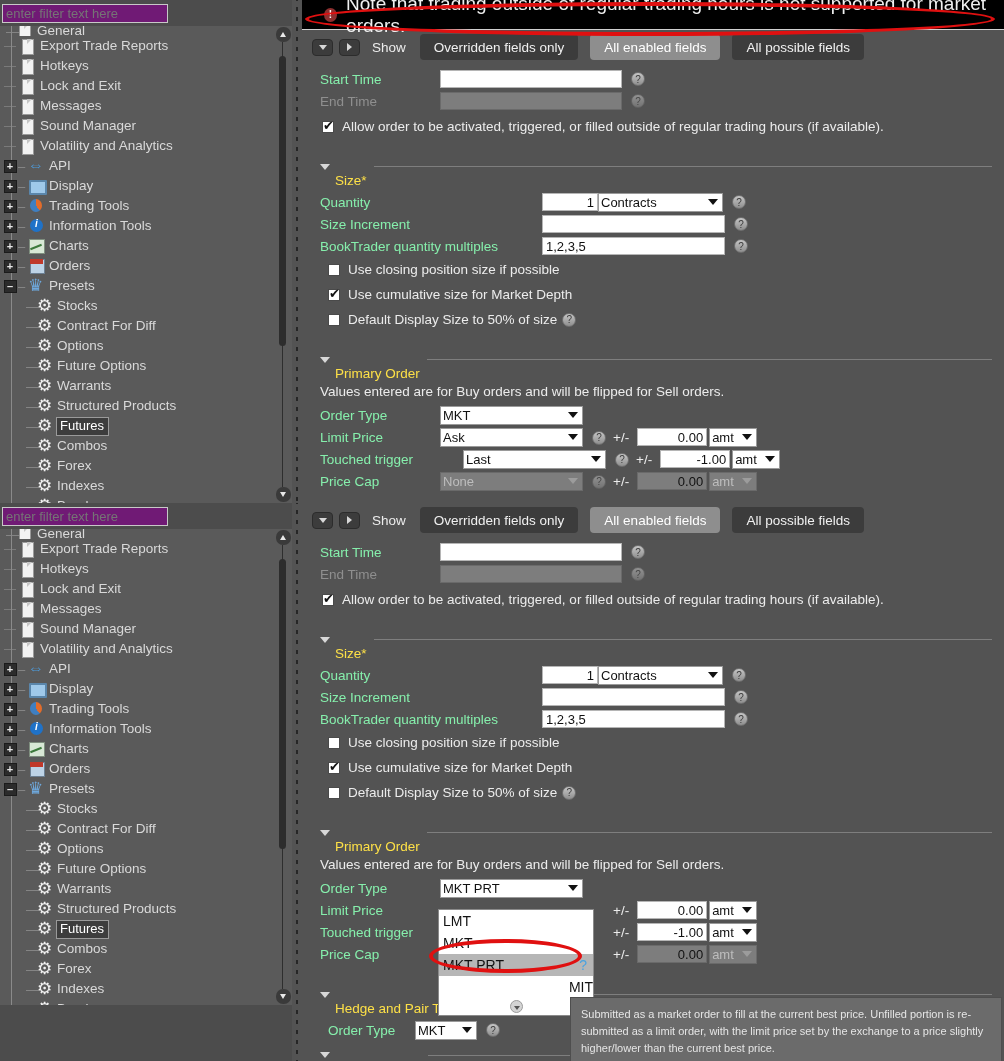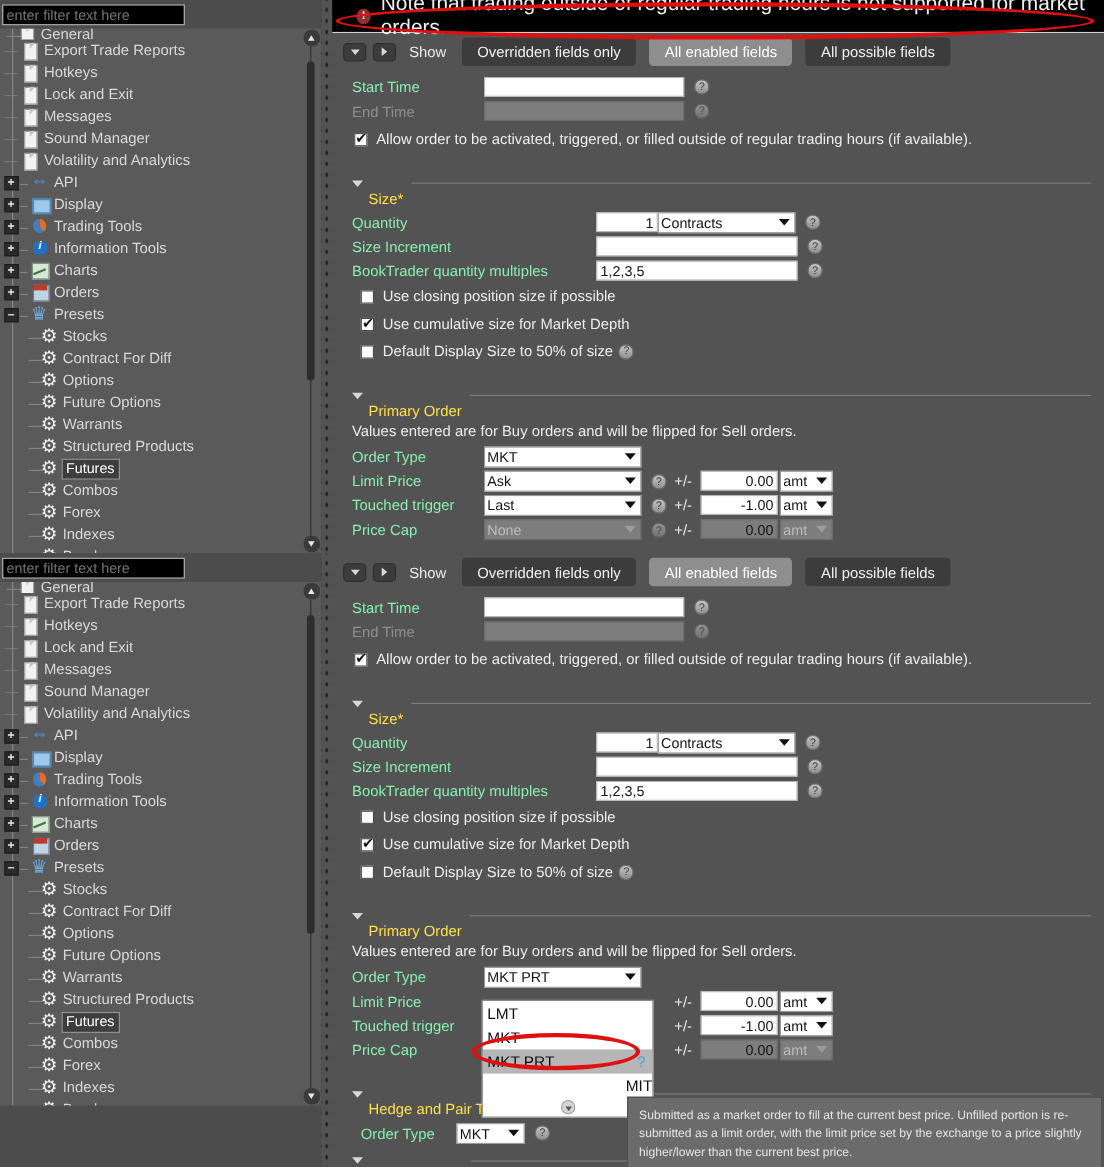--- a/index.html
+++ b/index.html
@@ -13,21 +13,21 @@
     position:relative;
   }
   .panel { position:absolute; left:0; width:1004px; overflow:hidden; }
   #panel-top    { top:0;   height:503px; }
   #panel-bottom { top:503px; height:558px; }
 
   
   .left-col { position:absolute; left:0; top:0; width:292px; height:100%; background:#4c4c4c; }
   .filter-row { height:26px; background:#4c4c4c; display:flex; align-items:center; padding-left:2px;}
   .filter-input {
-    width:166px; height:19px; background:#000000; color:#9a9a9a;
+    width:166px; height:19px; background:#701a75; color:#9a9a9a;
     border:1px solid #c8c8c8; font-size:13px; padding:0 3px; line-height:17px;
     font-family:"Liberation Sans", sans-serif;
   }
   .tree-wrap { position:absolute; top:26px; left:0; right:0; bottom:0; background:#5a5a5a; overflow:hidden; }
   .tree { position:absolute; left:0; top:0; right:18px; bottom:0; padding-top:0px; }
   .trow { height:20px; display:flex; align-items:center; white-space:nowrap; color:#d9d9d9; font-size:13.5px;}
   .trow.partial { height:10px; overflow:hidden; }
   .stub { color:#7f7f7f; font-size:12px; width:16px; text-align:center; flex:none; }
   .plus { position:relative; width:16px; flex:none; display:flex; align-items:center; justify-content:center;}
   .plus:before{content:"";position:absolute;width:11px;height:11px;background:#2b2b2b;border:1px solid #1b1b1b;}
@@ -399,21 +399,21 @@
          <span style="width:22px;display:inline-block;"><span class="help">?</span></span>
             <span class="pm">+/-</span>
        <input class="txt num" style="width: 70px;" value="0.00">
        <div class="sel" style="width:48px;margin-left:2px;">
          <span class="cv">amt</span>
          <span class="ca"></span>
        </div>
           </div>
           <div class="frow">
       <span class="lbl">Touched trigger</span>
-      <div class="sel" style="width:143px;">
+      <div class="sel" style="width:143px;margin-left:23px;">
            <span class="cv">Last</span>
            <span class="ca"></span>
          </div>
          <span style="width:22px;display:inline-block;"><span class="help">?</span></span>
             <span class="pm">+/-</span>
        <input class="txt num" style="width: 70px;" value="-1.00">
        <div class="sel" style="width:48px;margin-left:2px;">
          <span class="cv">amt</span>
          <span class="ca"></span>
        </div>

